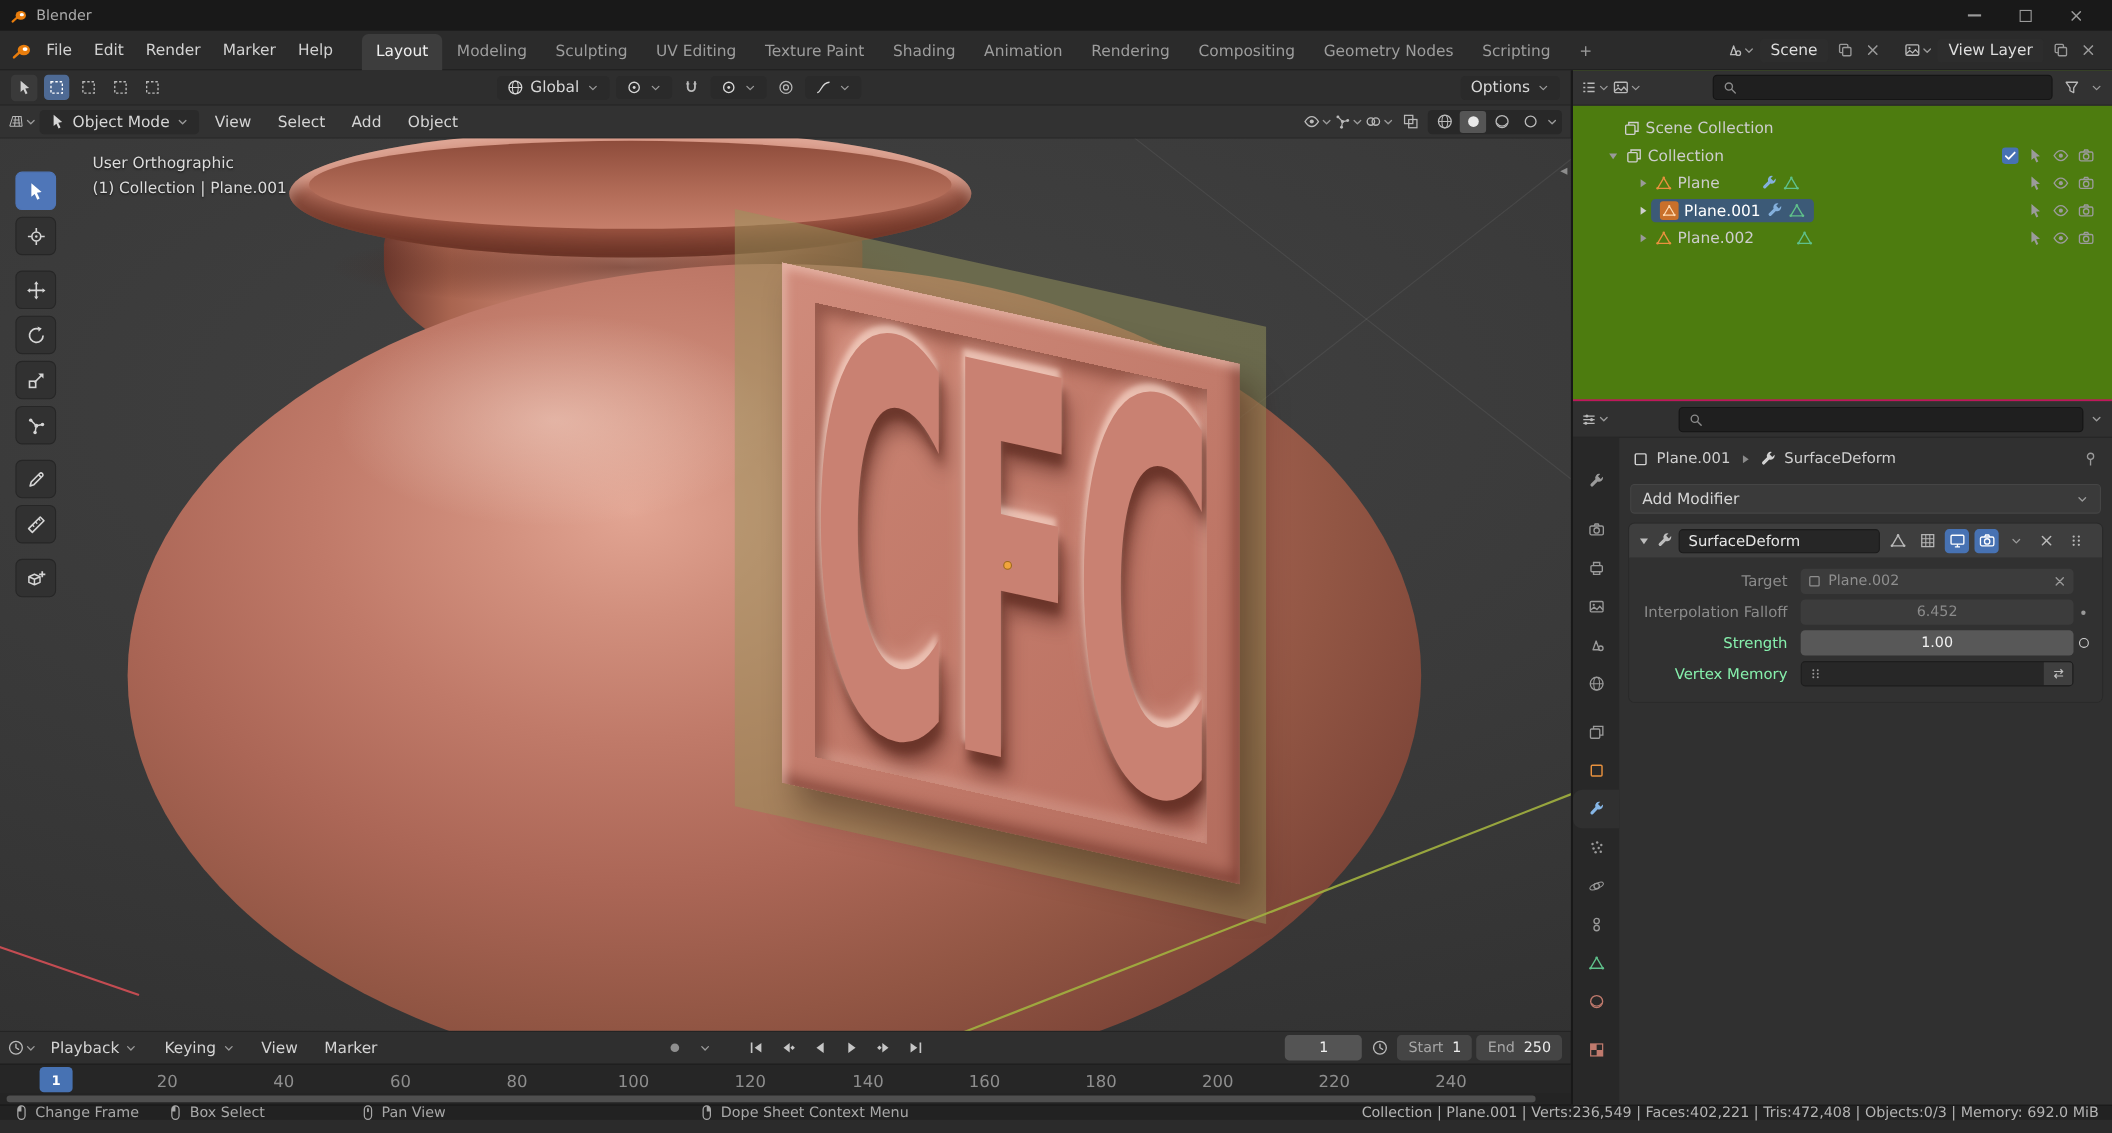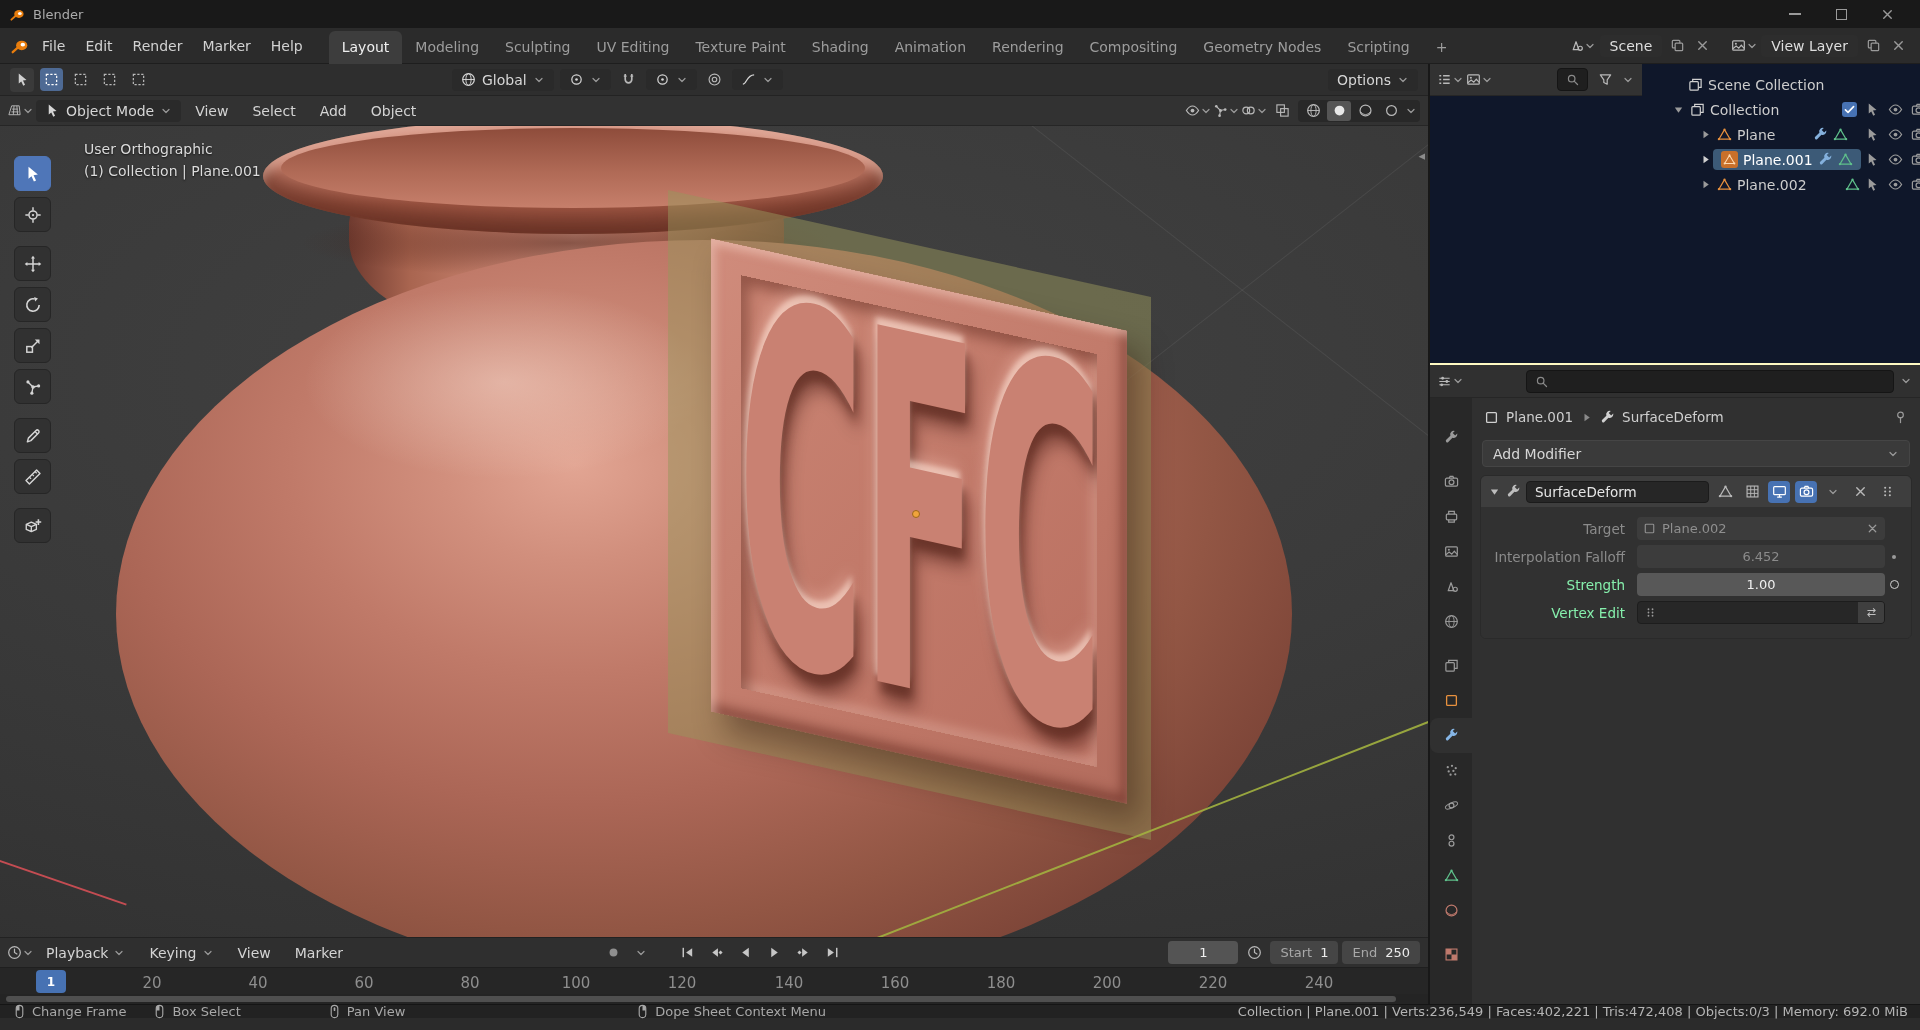--- a/index.html
+++ b/index.html
@@ -78,21 +78,21 @@
 .framefield{width:70px;height:23px;background:#545454;border-radius:4px;display:flex;align-items:center;justify-content:center;color:#f0f0f0;font-size:13px}
 .rangepill{height:23px;background:#454545;border-radius:4px;display:flex;align-items:center;gap:8px;padding:0 10px;font-size:13px}
 .rangepill .lbl{color:#a8a8a8}
 .rangepill .val{color:#ececec}
 .pb-btn{width:25px;height:22px;display:flex;align-items:center;justify-content:center;color:#c6c6c6}
 
 .statusbar{height:14px;background:#222;border-top:1px solid #151515;display:flex;align-items:center;padding:0 12px;font-size:13px;color:#a8a8a8}
 .hint{display:flex;align-items:center;gap:5px}
 .status-stats{margin-left:auto;color:#b4b4b4}
 
-.outliner{height:301px;display:flex;flex-direction:row;background:#0f172a;border-bottom:2px solid #fef9c3}
+.outliner{height:301px;display:flex;flex-direction:column;background:#4d7c0f;border-bottom:2px solid #be185d}
 .ol-header{height:32px;background:#323232;border-bottom:1px solid #262626;display:flex;align-items:center;padding:0 8px;gap:5px}
 .searchbox{display:flex;align-items:center;gap:6px;background:#1f1f1f;border:1px solid #151515;border-radius:4px;padding:0 8px;height:23px;color:#8a8a8a}
 .ol-tree{padding-top:8px;font-size:14px}
 .ol-row{height:25px;display:flex;align-items:center;padding:0 16px 0 10px;gap:5px;color:#cdcdcd}
 .ol-right{margin-left:auto;display:flex;gap:8px;color:#9b9b9b;align-items:center}
 .cbx{width:15px;height:15px;background:#4772b3;border-radius:3px;color:#fff;display:flex;align-items:center;justify-content:center}
 .sel-pill{display:flex;align-items:center;gap:5px;background:#3c5a77;border-radius:4px;padding:2px 8px;margin:0 -4px;color:#fff}
 .objicon-active{width:17px;height:17px;background:#c9702a;border-radius:3px;display:flex;align-items:center;justify-content:center;color:#ffd9b0}
 .c-orange{color:#e8913e}.c-blue{color:#84b0dc}.c-green{color:#5fc08b}.c-white{color:#d0d0d0}
 
@@ -1436,21 +1436,21 @@
                 <div class="frow">
                   <div class="flabel">Strength</div>
                   <div class="fctrl">
                       <div class="numfield">1.00</div>
                     </div>
                   <div class="dotcol">
                       <span class="dot-b"></span>
                     </div>
                 </div>
                 <div class="frow">
-                  <div class="flabel">Vertex Edit</div>
+                  <div class="flabel">Vertex Memory</div>
                   <div class="fctrl">
                     <div class="vgfield">
                       <span class="ic ic12" style="color:#9a9a9a">
                           <svg>
                             <use href="#i-grip"></use>
                           </svg>
                         </span>
                       <div class="vg-btn">
                           <span class="ic ic12">
                             <svg>

